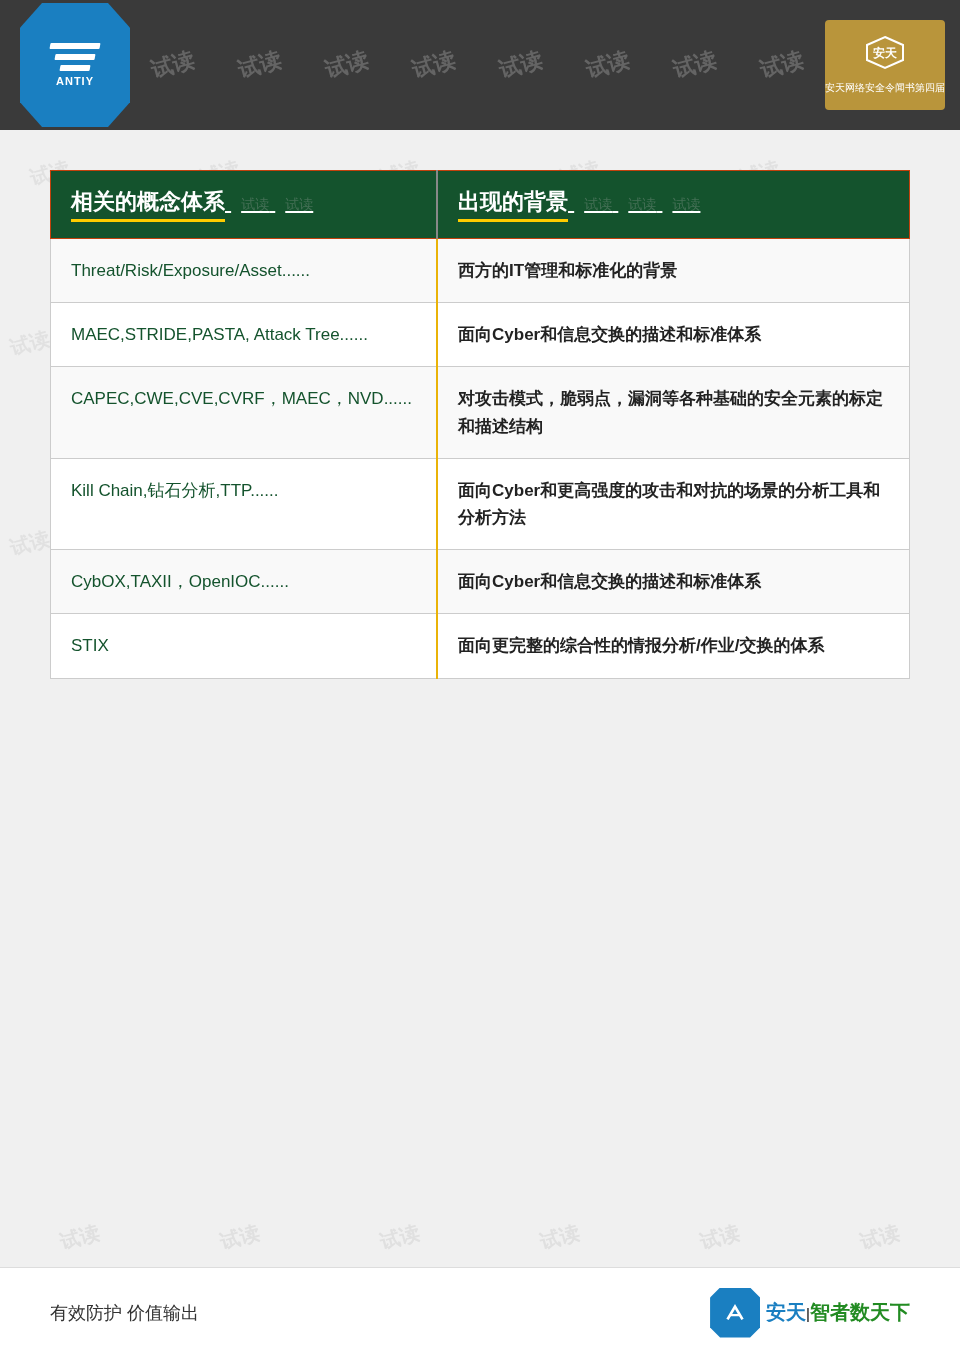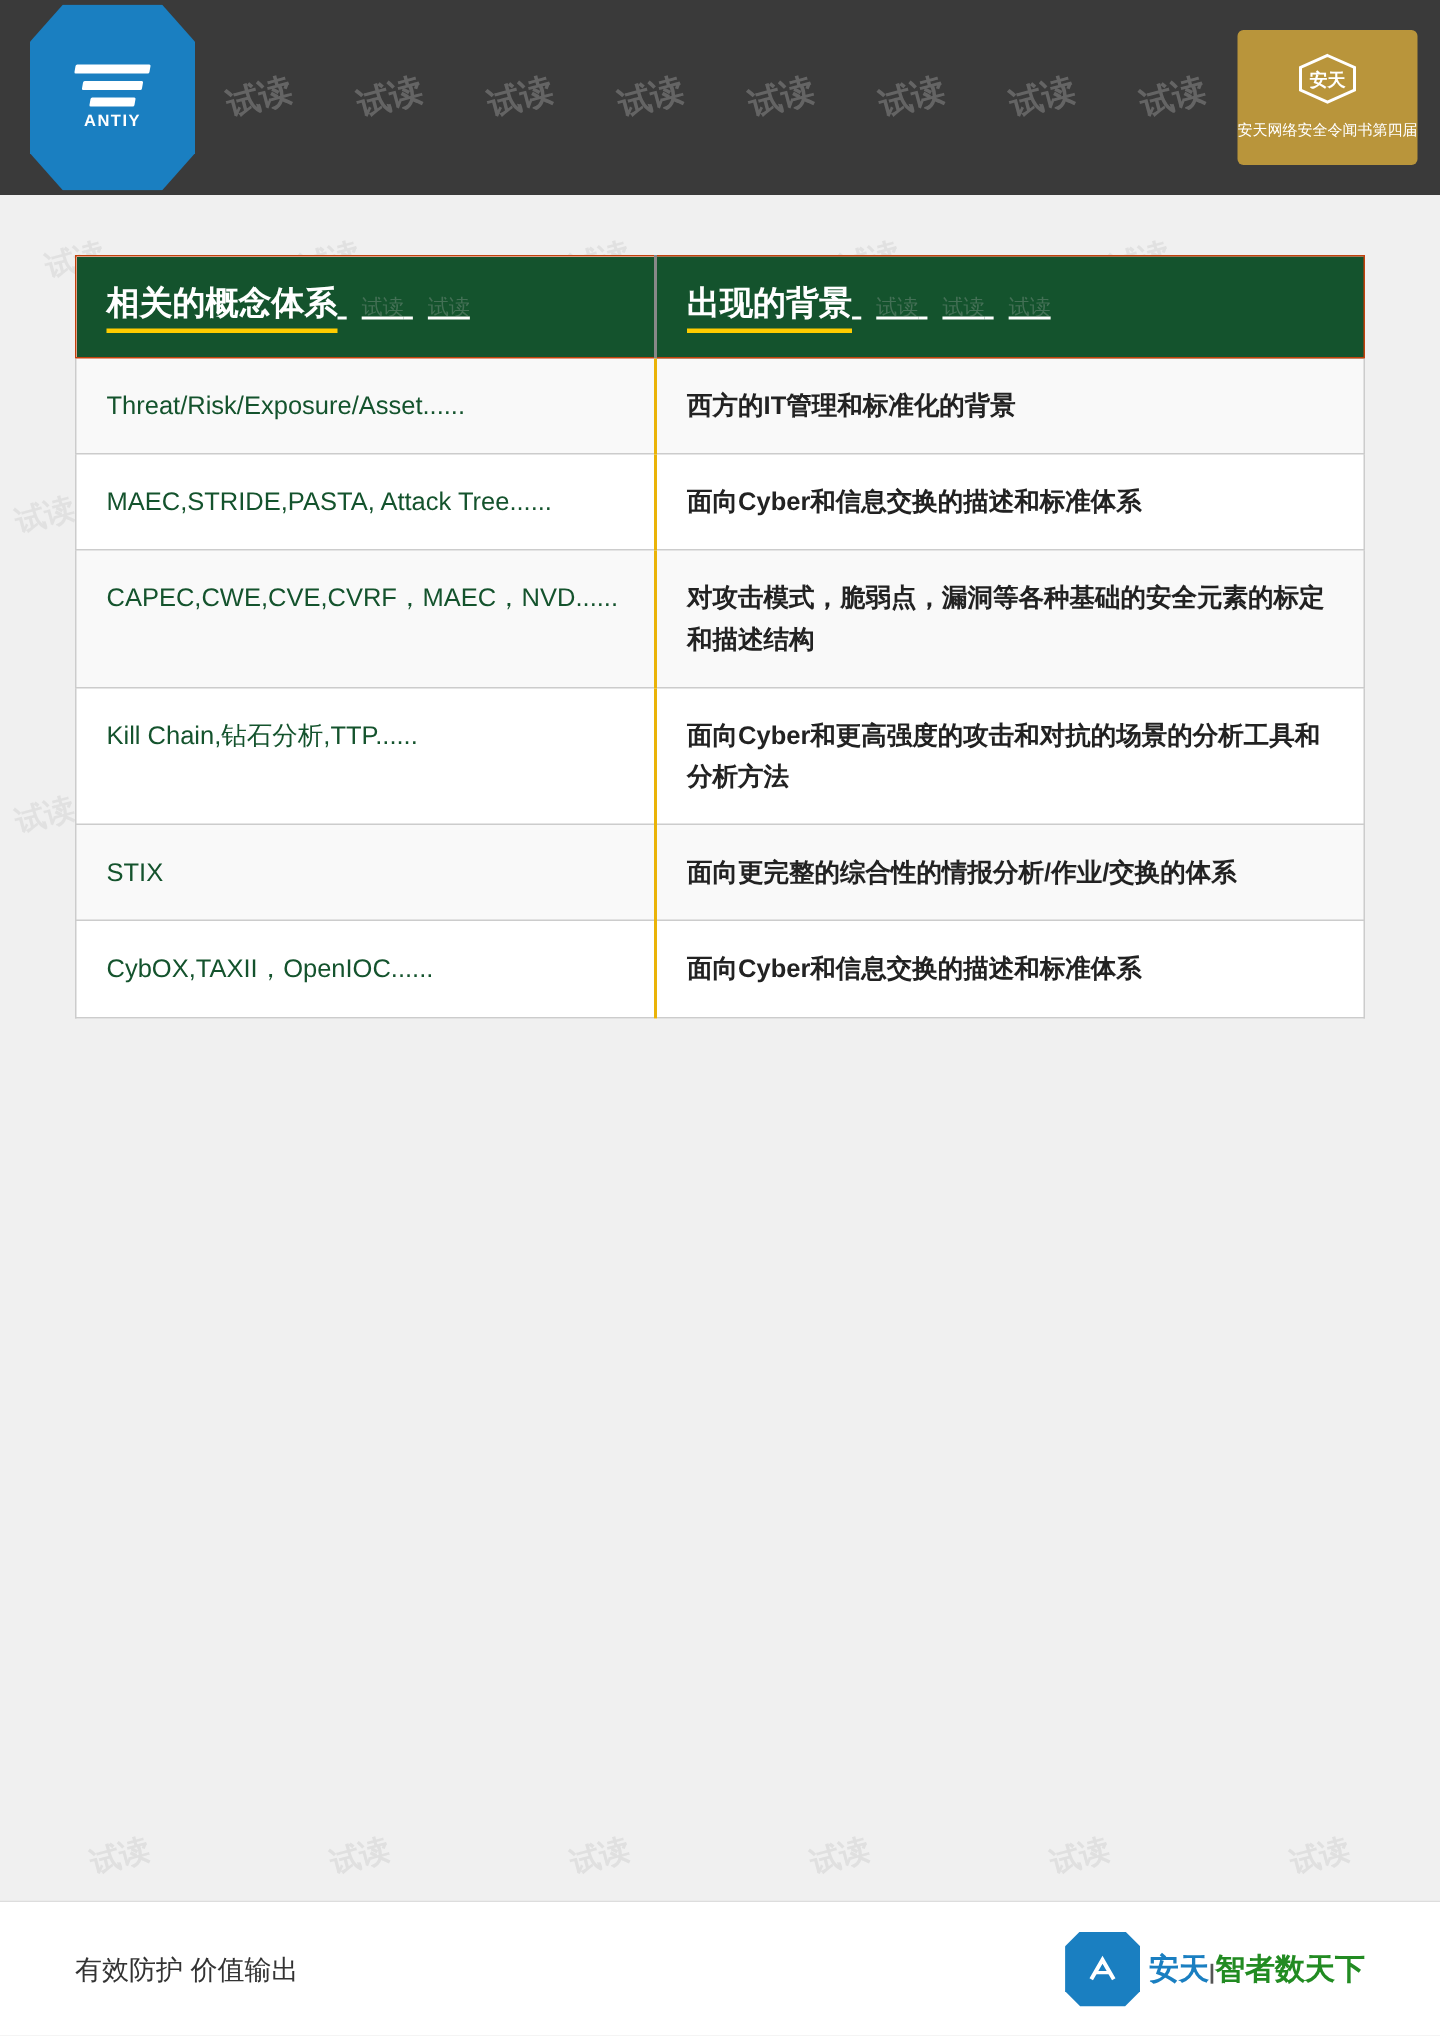--- a/index.html
+++ b/index.html
@@ -353,26 +353,26 @@
         </tr>
         <tr>
           <td class="left-col">CAPEC,CWE,CVE,CVRF，MAEC，NVD......</td>
           <td class="right-col">对攻击模式，脆弱点，漏洞等各种基础的安全元素的标定和描述结构</td>
         </tr>
         <tr>
           <td class="left-col">Kill Chain,钻石分析,TTP......</td>
           <td class="right-col">面向Cyber和更高强度的攻击和对抗的场景的分析工具和分析方法</td>
         </tr>
         <tr>
+          <td class="left-col">CybOX,TAXII，OpenIOC......</td>
+          <td class="right-col">面向Cyber和信息交换的描述和标准体系</td>
+        </tr>
+        <tr>
           <td class="left-col">STIX</td>
           <td class="right-col">面向更完整的综合性的情报分析/作业/交换的体系</td>
-        </tr>
-        <tr>
-          <td class="left-col">CybOX,TAXII，OpenIOC......</td>
-          <td class="right-col">面向Cyber和信息交换的描述和标准体系</td>
         </tr>
       </tbody>
   </table>
 
 </div>
 
 <div class="bottom-watermarks">
   <span class="bwm">试读</span>
   <span class="bwm">试读</span>
   <span class="bwm">试读</span>

